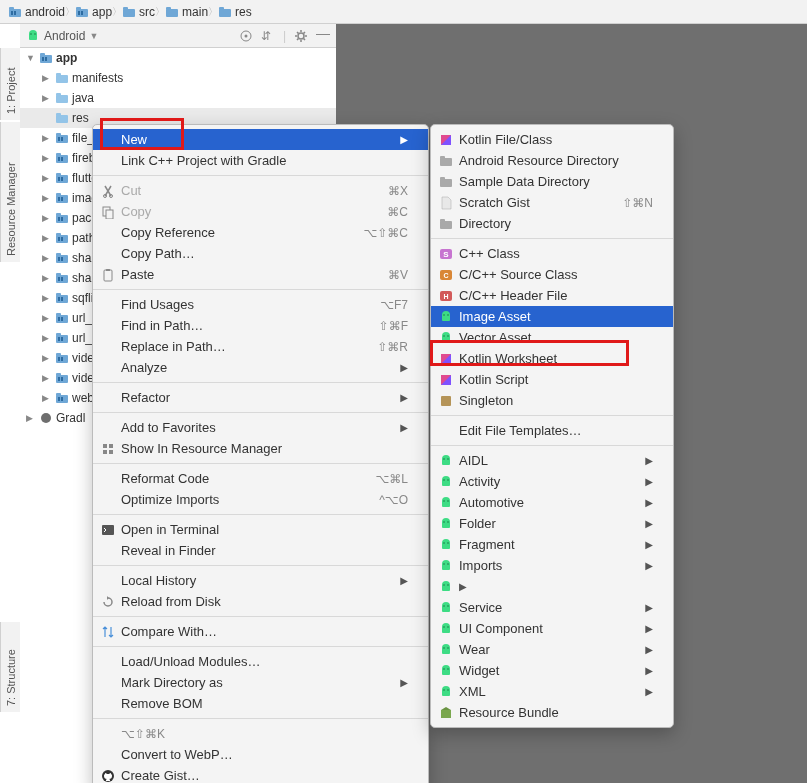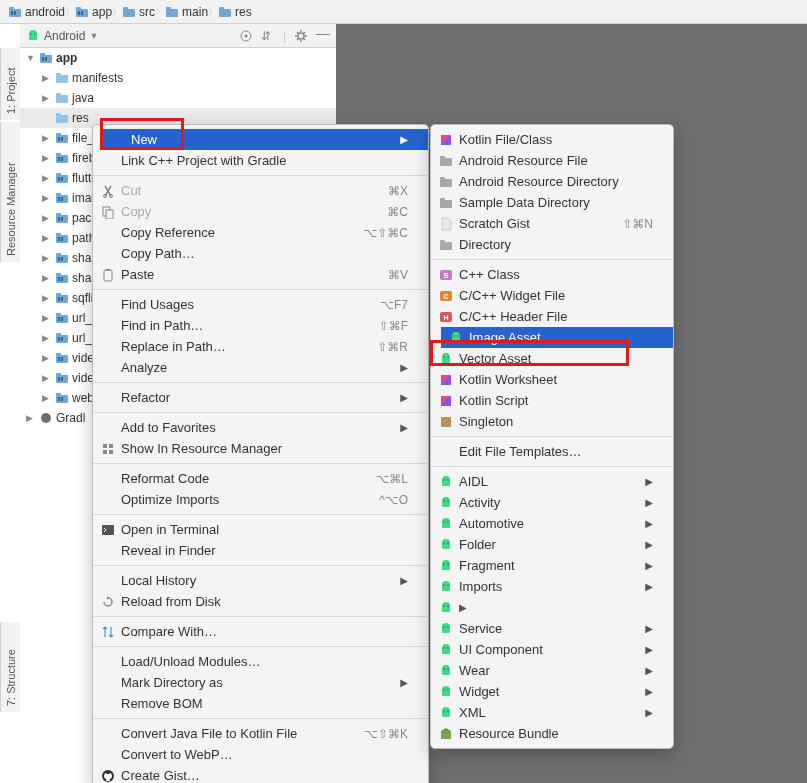--- a/index.html
+++ b/index.html
@@ -38,21 +38,21 @@
   .lv1 { padding-left: 22px; }
   
   
   .content { position: absolute; left: 336px; top: 24px; right: 0; bottom: 0; background: #6f6f6f; }
   
   
   .ctx-menu { position: absolute; background: #f4f4f4; border: 1px solid #bbb; border-radius: 5px; box-shadow: 0 6px 18px rgba(0,0,0,0.25); padding: 4px 0; }
   .ctx1 { left: 92px; top: 124px; width: 337px; }
   .ctx2 { left: 430px; top: 124px; width: 244px; }
   .mi { display: flex; align-items: center; height: 21px; padding: 0 20px 0 8px; gap: 6px; cursor: default; }
-  .mi.selected { background: #2763cf; color: #fff; margin-left: 10px; }
+  .mi.selected { background: #2763cf; color: #fff; }
   .mi.selected .mi-arrow { color: #fff; }
   .mi.dim { color: #aaa; }
   .mi-icon { width: 14px; height: 14px; flex-shrink: 0; display: flex; align-items: center; justify-content: center; }
   .mi-label { flex: 1; font-size: 13px; }
   .mi-sc { font-size: 12px; color: #888; font-family: -apple-system, sans-serif; }
   .mi-arrow { font-size: 10px; color: #555; }
   .sep { height: 1px; background: #d8d8d8; margin: 4px 0; }
   
   
   .hl-box { position: absolute; border: 3px solid #e01919; pointer-events: none; }
@@ -510,21 +510,20 @@
       <span class="mi-label">Mark Directory as</span>
       <span class="mi-arrow">▶</span>
     </div>
     <div class="mi">
       <span class="mi-icon"></span>
       <span class="mi-label">Remove BOM</span>
     </div>
     <div class="sep"></div>
     <div class="mi">
       <span class="mi-icon"></span>
-      <span class="mi-label">Convert Java File to Kotlin File</span>
       <span class="mi-sc">⌥⇧⌘K</span>
     </div>
     <div class="mi">
       <span class="mi-icon"></span>
       <span class="mi-label">Convert to WebP…</span>
     </div>
     <div class="mi">
       <span class="mi-icon">
         <svg viewBox="0 0 14 14" width="14" height="14">
           <use href="#ic-github"></use>
@@ -535,28 +534,20 @@
   </div>
 
 <div class="ctx-menu ctx2" id="ctx2">
     <div class="mi">
       <span class="mi-icon">
         <svg viewBox="0 0 14 14" width="14" height="14">
           <use href="#ic-kotlin"></use>
         </svg>
       </span>
       <span class="mi-label">Kotlin File/Class</span>
-    </div>
-    <div class="mi">
-      <span class="mi-icon">
-        <svg viewBox="0 0 14 14" width="14" height="14">
-          <use href="#ic-folder-g"></use>
-        </svg>
-      </span>
-      <span class="mi-label">Android Resource File</span>
     </div>
     <div class="mi">
       <span class="mi-icon">
         <svg viewBox="0 0 14 14" width="14" height="14">
           <use href="#ic-folder-g"></use>
         </svg>
       </span>
       <span class="mi-label">Android Resource Directory</span>
     </div>
     <div class="mi">
@@ -592,21 +583,21 @@
         </svg>
       </span>
       <span class="mi-label">C++ Class</span>
     </div>
     <div class="mi">
       <span class="mi-icon">
         <svg viewBox="0 0 14 14" width="14" height="14">
           <use href="#ic-cpp-c"></use>
         </svg>
       </span>
-      <span class="mi-label">C/C++ Widget File</span>
+      <span class="mi-label">C/C++ Source Class</span>
     </div>
     <div class="mi">
       <span class="mi-icon">
         <svg viewBox="0 0 14 14" width="14" height="14">
           <use href="#ic-cpp-h"></use>
         </svg>
       </span>
       <span class="mi-label">C/C++ Header File</span>
     </div>
     <div class="mi selected">

